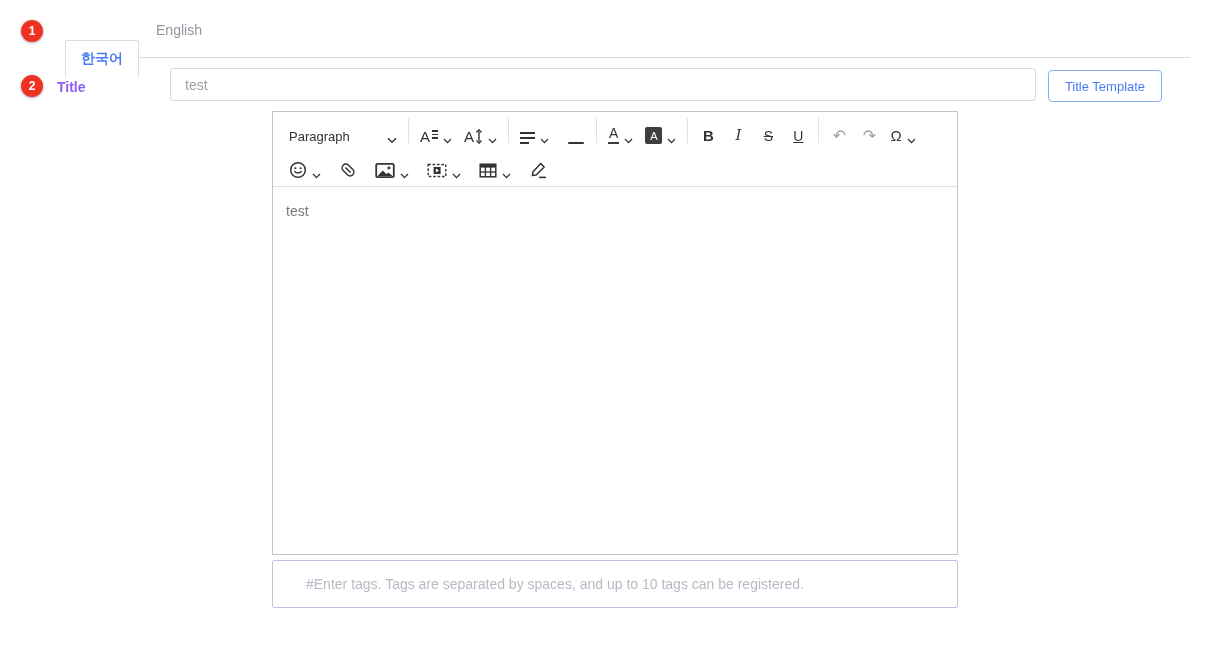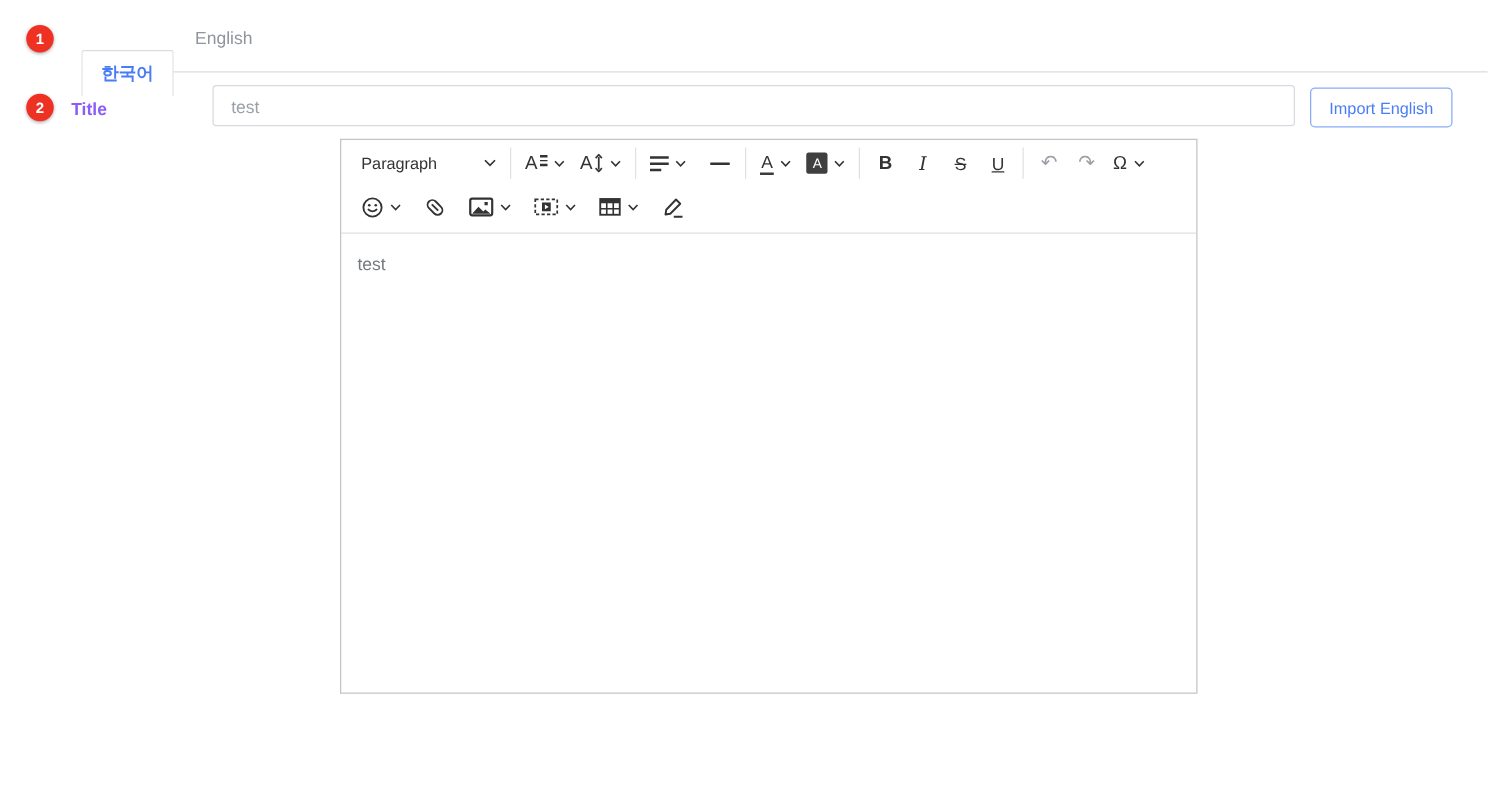--- a/index.html
+++ b/index.html
@@ -48,21 +48,21 @@
 
   
   .editor {
     position:absolute; left:272px; top:111px; width:686px; height:444px;
     border:1px solid #c4c4c4; background:#fff; display:flex; flex-direction:column;
   }
   .toolbar { border-bottom:1px solid #dde0e3; padding:0 13px 4px 13px; }
   .tb-row { display:flex; align-items:center; height:37px; }
   .tb-row.second { height:33px; }
   .tbtn {
-    display:flex; align-items:center; justify-content:center; gap:5px;
+    display:flex; align-items:flex-end; justify-content:center; gap:5px;
     height:27px; min-width:24px; padding:0 3px; border-radius:2px;
     color:#333; font-size:15px; cursor:pointer; background:transparent; border:none;
     font-family:"Liberation Sans", sans-serif;
   }
   .sep { width:1px; height:25px; background:#dfe1e5; margin:0 8px; flex:none; }
   .gap { width:6px; flex:none; }
 
   .dropdown-paragraph { width:114px; justify-content:space-between; font-size:13px; color:#333; }
 
   .chev { display:block; flex:none; }
@@ -119,21 +119,21 @@
   <div class="tab-underline"></div>
   <div class="tab-active">
     <span>한국어</span>
   </div>
   <div class="tab-plain">
     <span>English</span>
   </div>
 
   <div class="title-label">Title</div>
   <input class="title-input" type="text" value="test" style="">
-  <button class="import-btn">Import English</button>
+  <button class="import-btn">Title Template</button>
 
   <div class="editor">
     <div class="toolbar">
 
       <div class="tb-row">
         <div class="tbtn dropdown-paragraph">
           <span>Paragraph</span>
           <svg class="chev" width="10" height="7" viewBox="0 0 10 7">
               <path d="M1 1.2 L5 5.2 L9 1.2" stroke="#333" stroke-width="1.4" fill="none"></path>
             </svg>
@@ -297,14 +297,15 @@
         </button>
       </div>
 
     </div>
 
     <div class="content">
       <p>test</p>
     </div>
   </div>
 
+  <input class="tags-input" type="text" placeholder="#Enter tags. Tags are separated by spaces, and up to 10 tags can be registered." style="">
 
 </div>
 
 </body></html>

